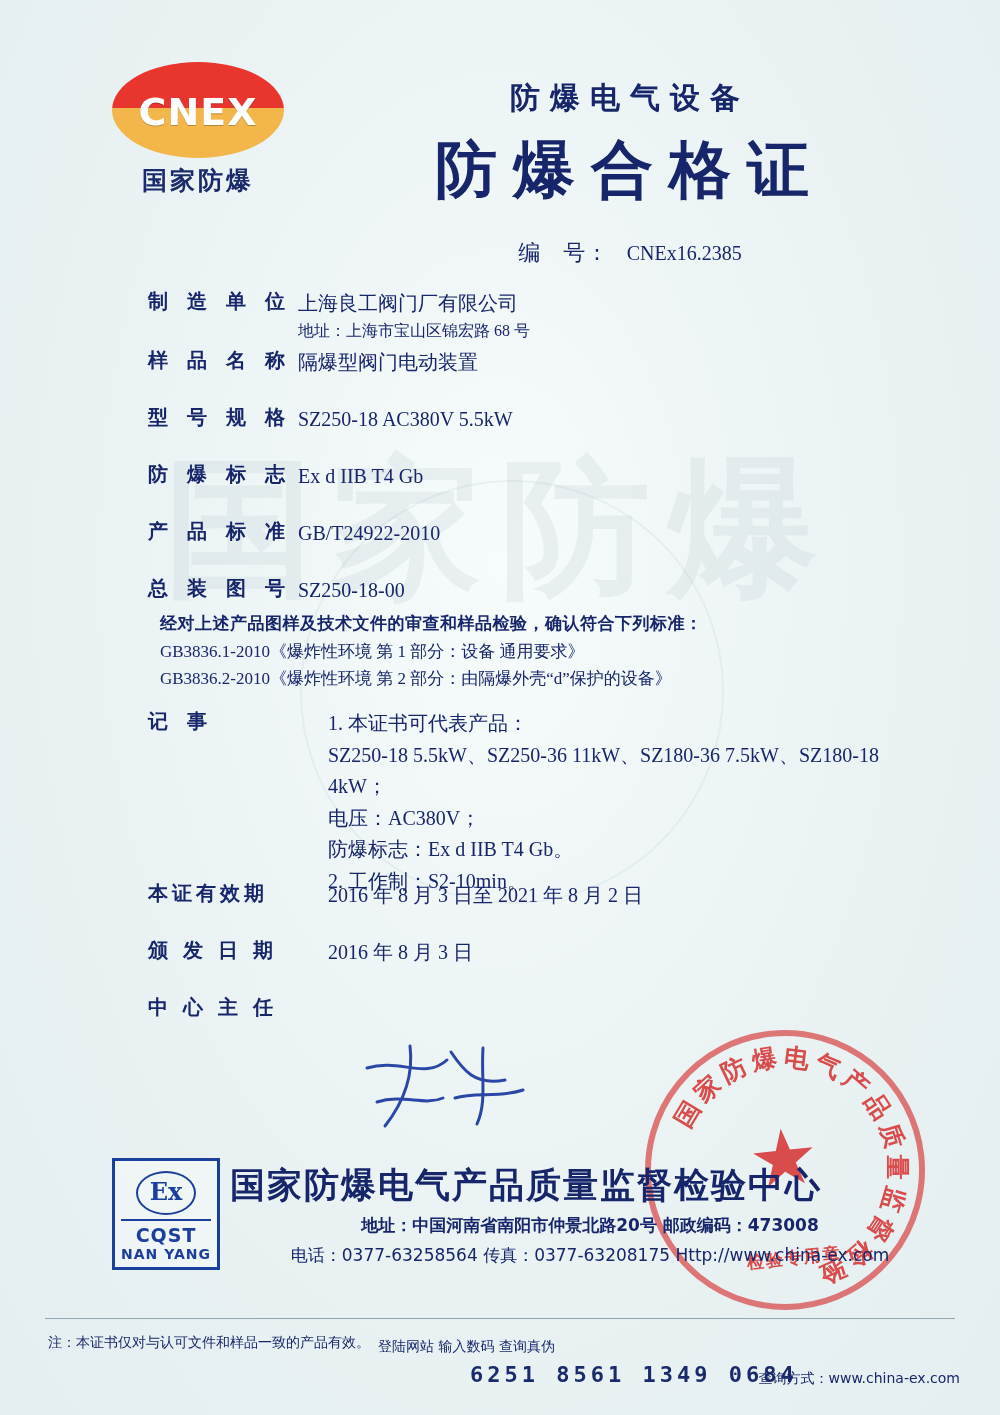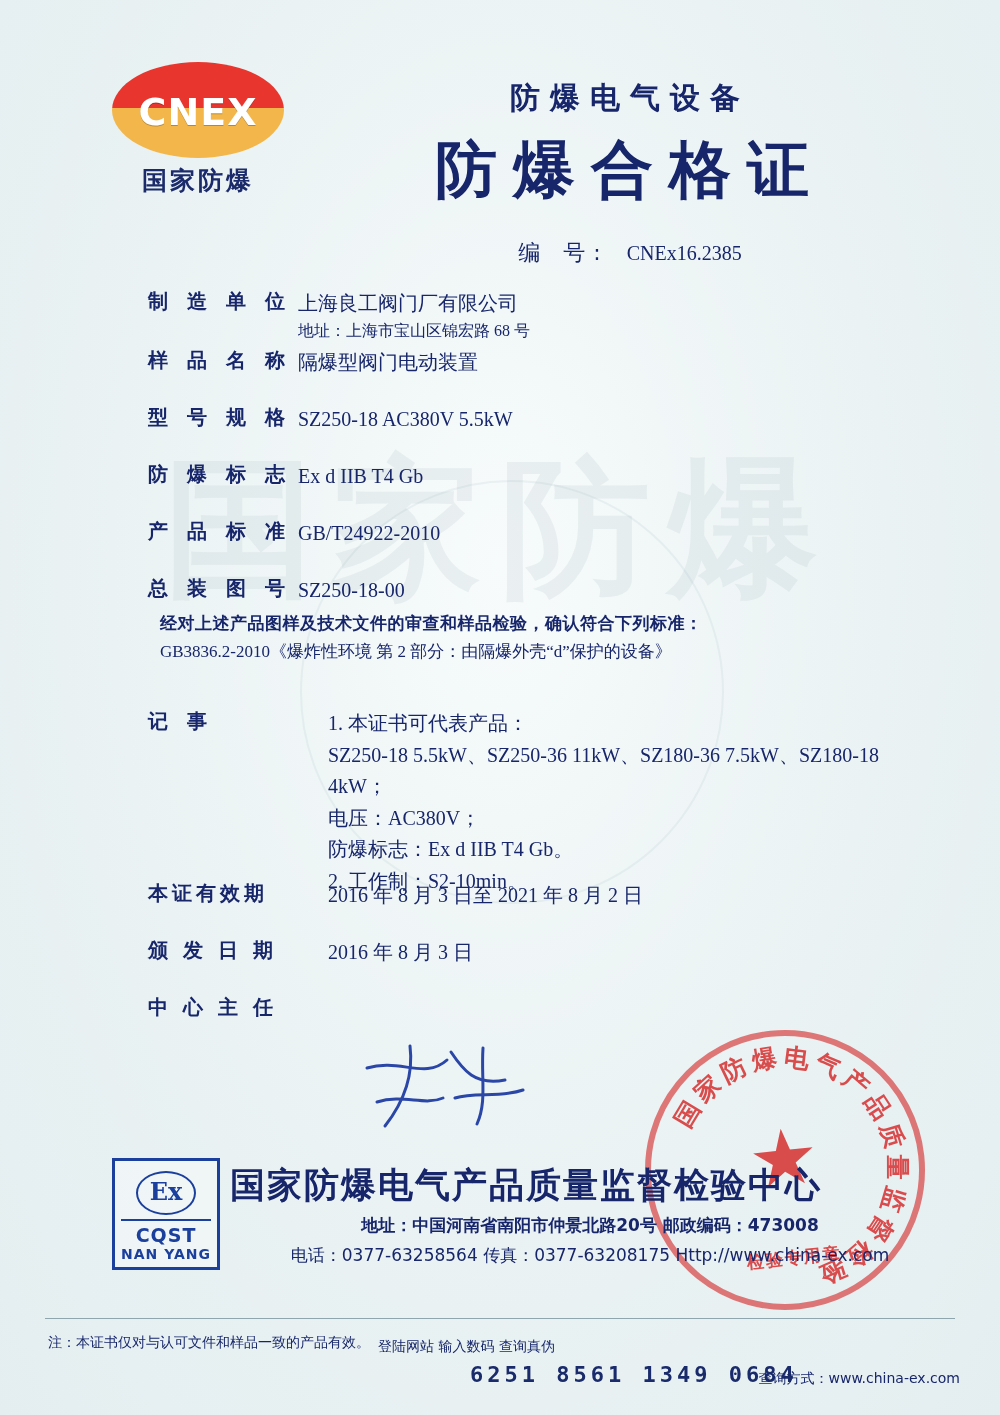--- a/index.html
+++ b/index.html
@@ -252,20 +252,21 @@
 
     <div class="row">
       <div class="lab">总 装 图 号</div>
       <div class="val">SZ250-18-00</div>
     </div>
 
   </div>
 
   <div class="para">
     <div class="strong">经对上述产品图样及技术文件的审查和样品检验，确认符合下列标准：</div>
+    <div>GB3836.1-2010《爆炸性环境 第 1 部分：设备 通用要求》</div>
     <div>GB3836.2-2010《爆炸性环境 第 2 部分：由隔爆外壳“d”保护的设备》</div>
   </div>
 
   <div class="notes">
     <div class="row">
       <div class="lab">记   事</div>
       <div class="notes-body">
         <div>1. 本证书可代表产品：</div>
         <div>SZ250-18 5.5kW、SZ250-36 11kW、SZ180-36 7.5kW、SZ180-18</div>
         <div>4kW；</div>

